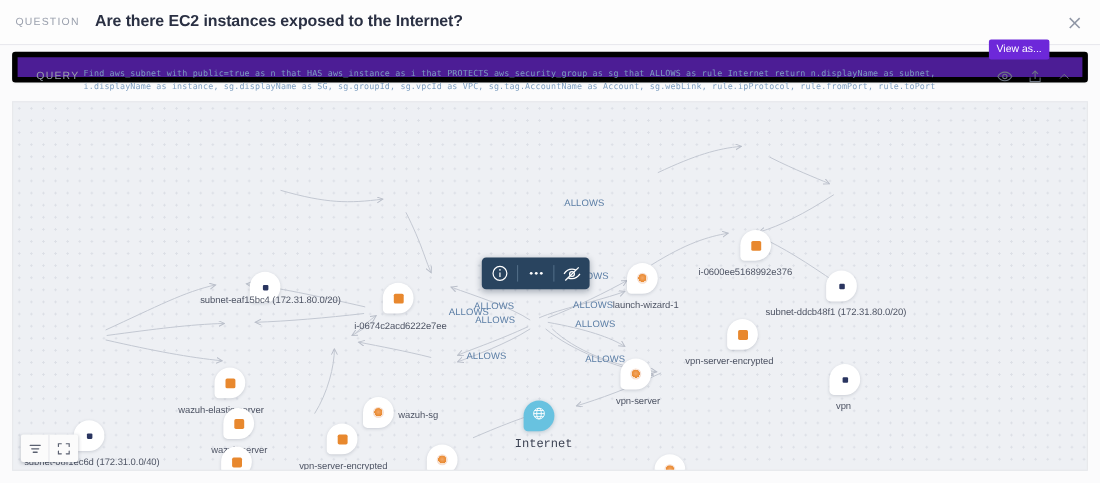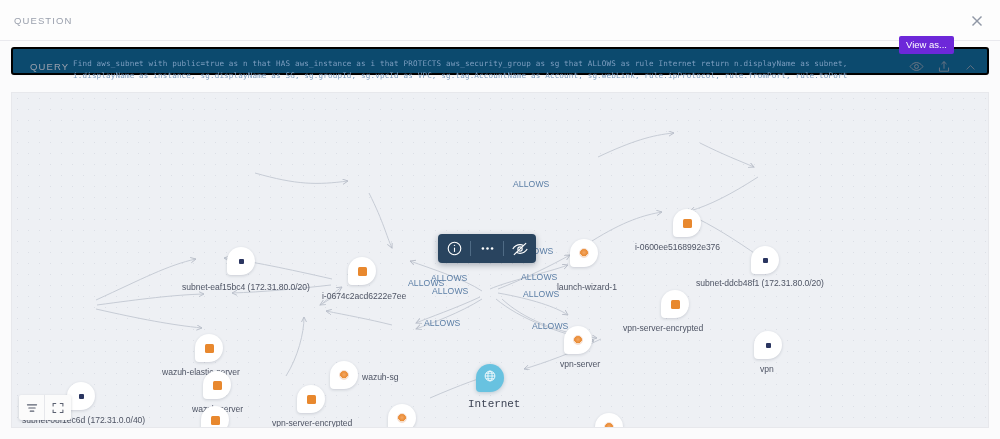--- a/index.html
+++ b/index.html
@@ -28,21 +28,21 @@
   }
   .close-btn {
     position: absolute; right: 14px; top: 12px; width: 18px; height: 18px;
     cursor: pointer; color: #9097a6;
   }
   .close-btn svg { display: block; }
 
   
   .query-panel {
     position: absolute; left: 11px; top: 47px; width: 978px; height: 28px;
-    background: #0c4a6e; border: 2px solid #000000; border-radius: 3px;
+    background: #4c1d95; border: 5px solid #000000; border-radius: 3px;
     box-shadow: 0 1px 2px rgba(40,50,70,0.035);
   }
   .query-label {
     position: absolute; left: 17px; top: 12px;
     font-size: 9.5px; letter-spacing: 1.1px; color: #9aa0ad;
   }
   .query-code {
     position: absolute; left: 60px; top: 9px; width: 820px;
     font-family: "DejaVu Sans Mono", "Liberation Mono", monospace;
     font-size: 7.6px; line-height: 12.4px; color: #7d9ec0;
@@ -128,20 +128,21 @@
   }
   .graph-controls .gc:last-child { border-right: none; }
 </style>
 </head>
 <body>
 
 <div id="app">
 
   <div class="question-bar">
     <span class="question-label">QUESTION</span>
+    <span class="question-text">Are there EC2 instances exposed to the Internet?</span>
     <span class="close-btn">
       <svg width="18" height="18" viewBox="0 0 18 18" fill="none" stroke="currentColor" stroke-width="1.4">
         <line x1="4.5" y1="4.5" x2="13.5" y2="13.5"></line>
           <line x1="13.5" y1="4.5" x2="4.5" y2="13.5"></line>
       </svg>
     </span>
   </div>
 
   <div class="query-panel">
     <span class="query-label">QUERY</span>
@@ -222,33 +223,33 @@
         <path d="M470,206 C448,220 420,230 404,236"></path>
         <path d="M490,206 C510,225 545,240 585,245"></path>
         <path d="M468,204 C442,216 418,224 404,230"></path>
       </g>
     </svg>
 
     <div class="node" style="left:215px;top:154px;">
       <div class="bubble">
           <span class="glyph-dot"></span>
         </div>
-      <div class="node-label" style="left:-45px;top:35px;">subnet-eaf15bc4 (172.31.80.0/20)</div>
+      <div class="node-label" style="left:-45px;top:20px;">subnet-eaf15bc4 (172.31.80.0/20)</div>
     </div>
     <div class="node" style="left:336px;top:164px;">
       <div class="bubble">
           <span class="glyph-sq"></span>
         </div>
       <div class="node-label" style="left:-26px;top:34px;text-align:center;">i-0674c2acd6222e7ee</div>
     </div>
     <div class="node" style="left:558px;top:146px;">
       <div class="bubble">
           <span class="glyph-sg"></span>
         </div>
-      <div class="node-label" style="left:-13px;top:43px;">launch-wizard-1</div>
+      <div class="node-label" style="left:-13px;top:33px;">launch-wizard-1</div>
     </div>
     <div class="node" style="left:661px;top:116px;">
       <div class="bubble">
           <span class="glyph-sq"></span>
         </div>
       <div class="node-label" style="left:-38px;top:33px;text-align:center;">i-0600ee5168992e376</div>
     </div>
     <div class="node" style="left:739px;top:153px;">
       <div class="bubble">
           <span class="glyph-dot"></span>

